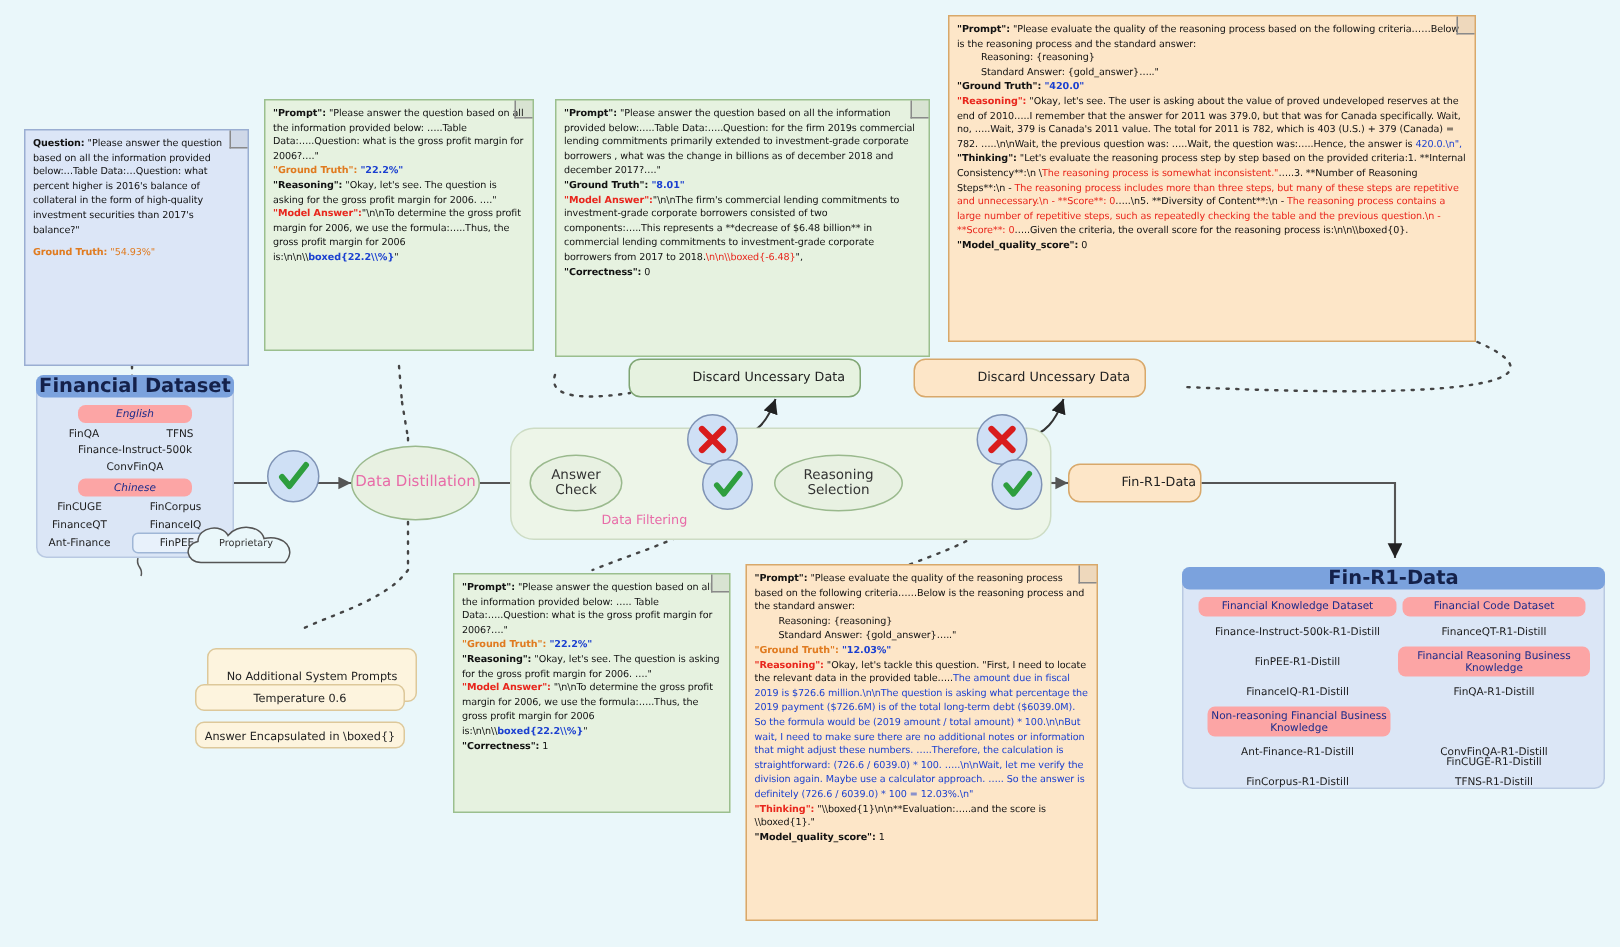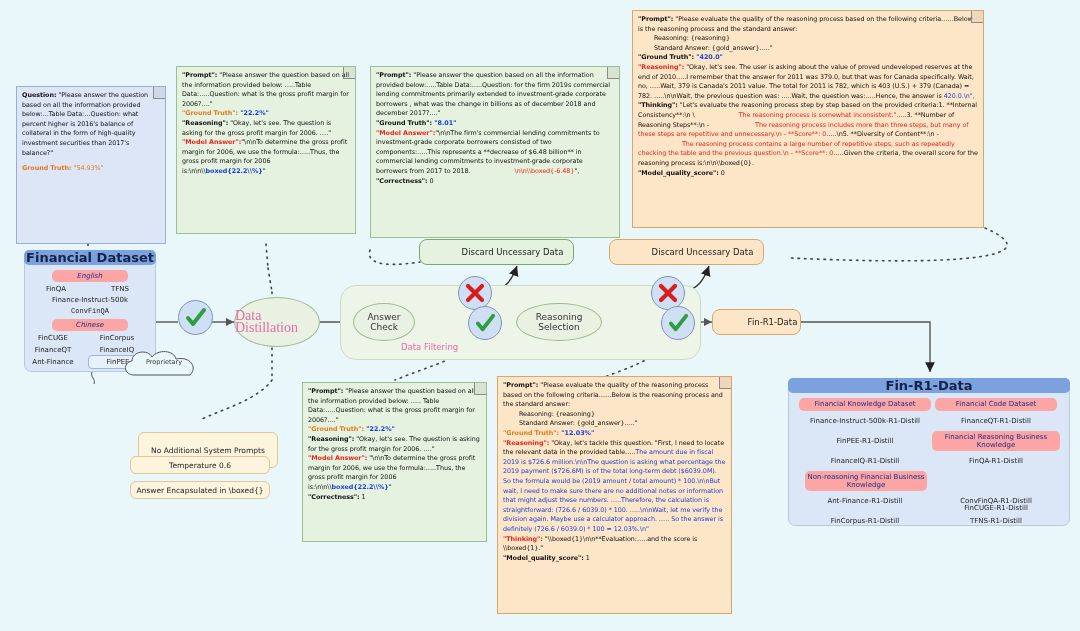--- a/index.html
+++ b/index.html
@@ -27,21 +27,21 @@
   .note .fold{
     position:absolute;top:0;right:0;width:11px;height:11px;
     border-left:1px solid #8a8a8a;border-bottom:1px solid #8a8a8a;
     background:rgba(0,0,0,0.06);
   }
   .note p{margin:0;}
   .k-bold{font-weight:bold;color:#111;}
   .k-orange{color:#e07b20;font-weight:bold;}
   .k-red{color:#e8261c;font-weight:bold;}
   .v-blue{color:#1a3fd0;font-weight:bold;}
-  .v-red{color:#e8261c;margin-left:44px;}
+  .v-red{color:#e8261c;}
   .hl-orange{color:#e07b20;}
   .hl-blue{color:#1a3fd0;}
   .ind{display:inline-block;width:16px;}
 
   
   .pill{
     position:absolute;box-sizing:border-box;
     display:flex;align-items:center;justify-content:center;
     text-align:center;border-radius:8px;border:1px solid #6f6f6f;
     font-size:8.5px;color:#222;padding-left:32px;
@@ -55,21 +55,21 @@
     font-size:9px;color:#333;
   }
   .ellipse.lightgreen{background:#e8f1e2;border:1px solid #9ab98d;}
   .filterbox{
     position:absolute;box-sizing:border-box;
     background:#edf5e8;border:1px solid #cddcc4;border-radius:16px;
   }
   .filter-label{
     position:absolute;font-size:8.5px;color:#e86ca8;padding-left:43px;
   }
-  .distill-label{position:absolute;font-size:14px;color:#e86ca8;text-align:left;line-height:12px;font-family:Liberation Serif, serif;}
+  .distill-label{position:absolute;font-size:10px;color:#e86ca8;text-align:right;line-height:12px;}
 
   .circ{
     position:absolute;border-radius:50%;
     background:#cfe0f5;border:1px solid #7f93b5;
     display:flex;align-items:center;justify-content:center;
   }
 
   
   .panel{
     position:absolute;box-sizing:border-box;
@@ -207,21 +207,21 @@
   <p><span class="k-bold">"Model_quality_score":</span><span> 1</span></p>
 </div>
 
 <div class="panel" style="left:24px;top:250px;width:132px;height:122px;"></div>
 <div class="panel-title" style="left:24px;top:250px;width:132px;height:15px;">Financial Dataset</div>
 
 <div class="subhdr" style="left:52px;top:270px;width:76px;height:12px;">English</div>
 <div class="dsitem" style="left:32px;top:285px;width:48px;">FinQA</div>
 <div class="dsitem" style="left:96px;top:285px;width:48px;">TFNS</div>
 <div class="dsitem" style="left:24px;top:296px;width:132px;">Finance-Instruct-500k</div>
-<div class="dsitem" style="left:24px;top:307px;width:132px;font-family:Liberation Mono, monospace;">ConvFinQA</div>
+<div class="dsitem" style="left:24px;top:307px;width:132px;">ConvFinQA</div>
 
 <div class="subhdr" style="left:52px;top:319px;width:76px;height:12px;">Chinese</div>
 <div class="dsitem" style="left:26px;top:334px;width:54px;">FinCUGE</div>
 <div class="dsitem" style="left:88px;top:334px;width:58px;">FinCorpus</div>
 <div class="dsitem" style="left:26px;top:346px;width:54px;">FinanceQT</div>
 <div class="dsitem" style="left:88px;top:346px;width:58px;">FinanceIQ</div>
 <div class="dsitem" style="left:24px;top:358px;width:58px;">Ant-Finance</div>
 <div class="dsbox" style="left:88px;top:355px;width:60px;height:14px;">FinPEE</div>
 
 <svg class="abs" style="left:120px;top:349px;width:86px;height:34px;">

